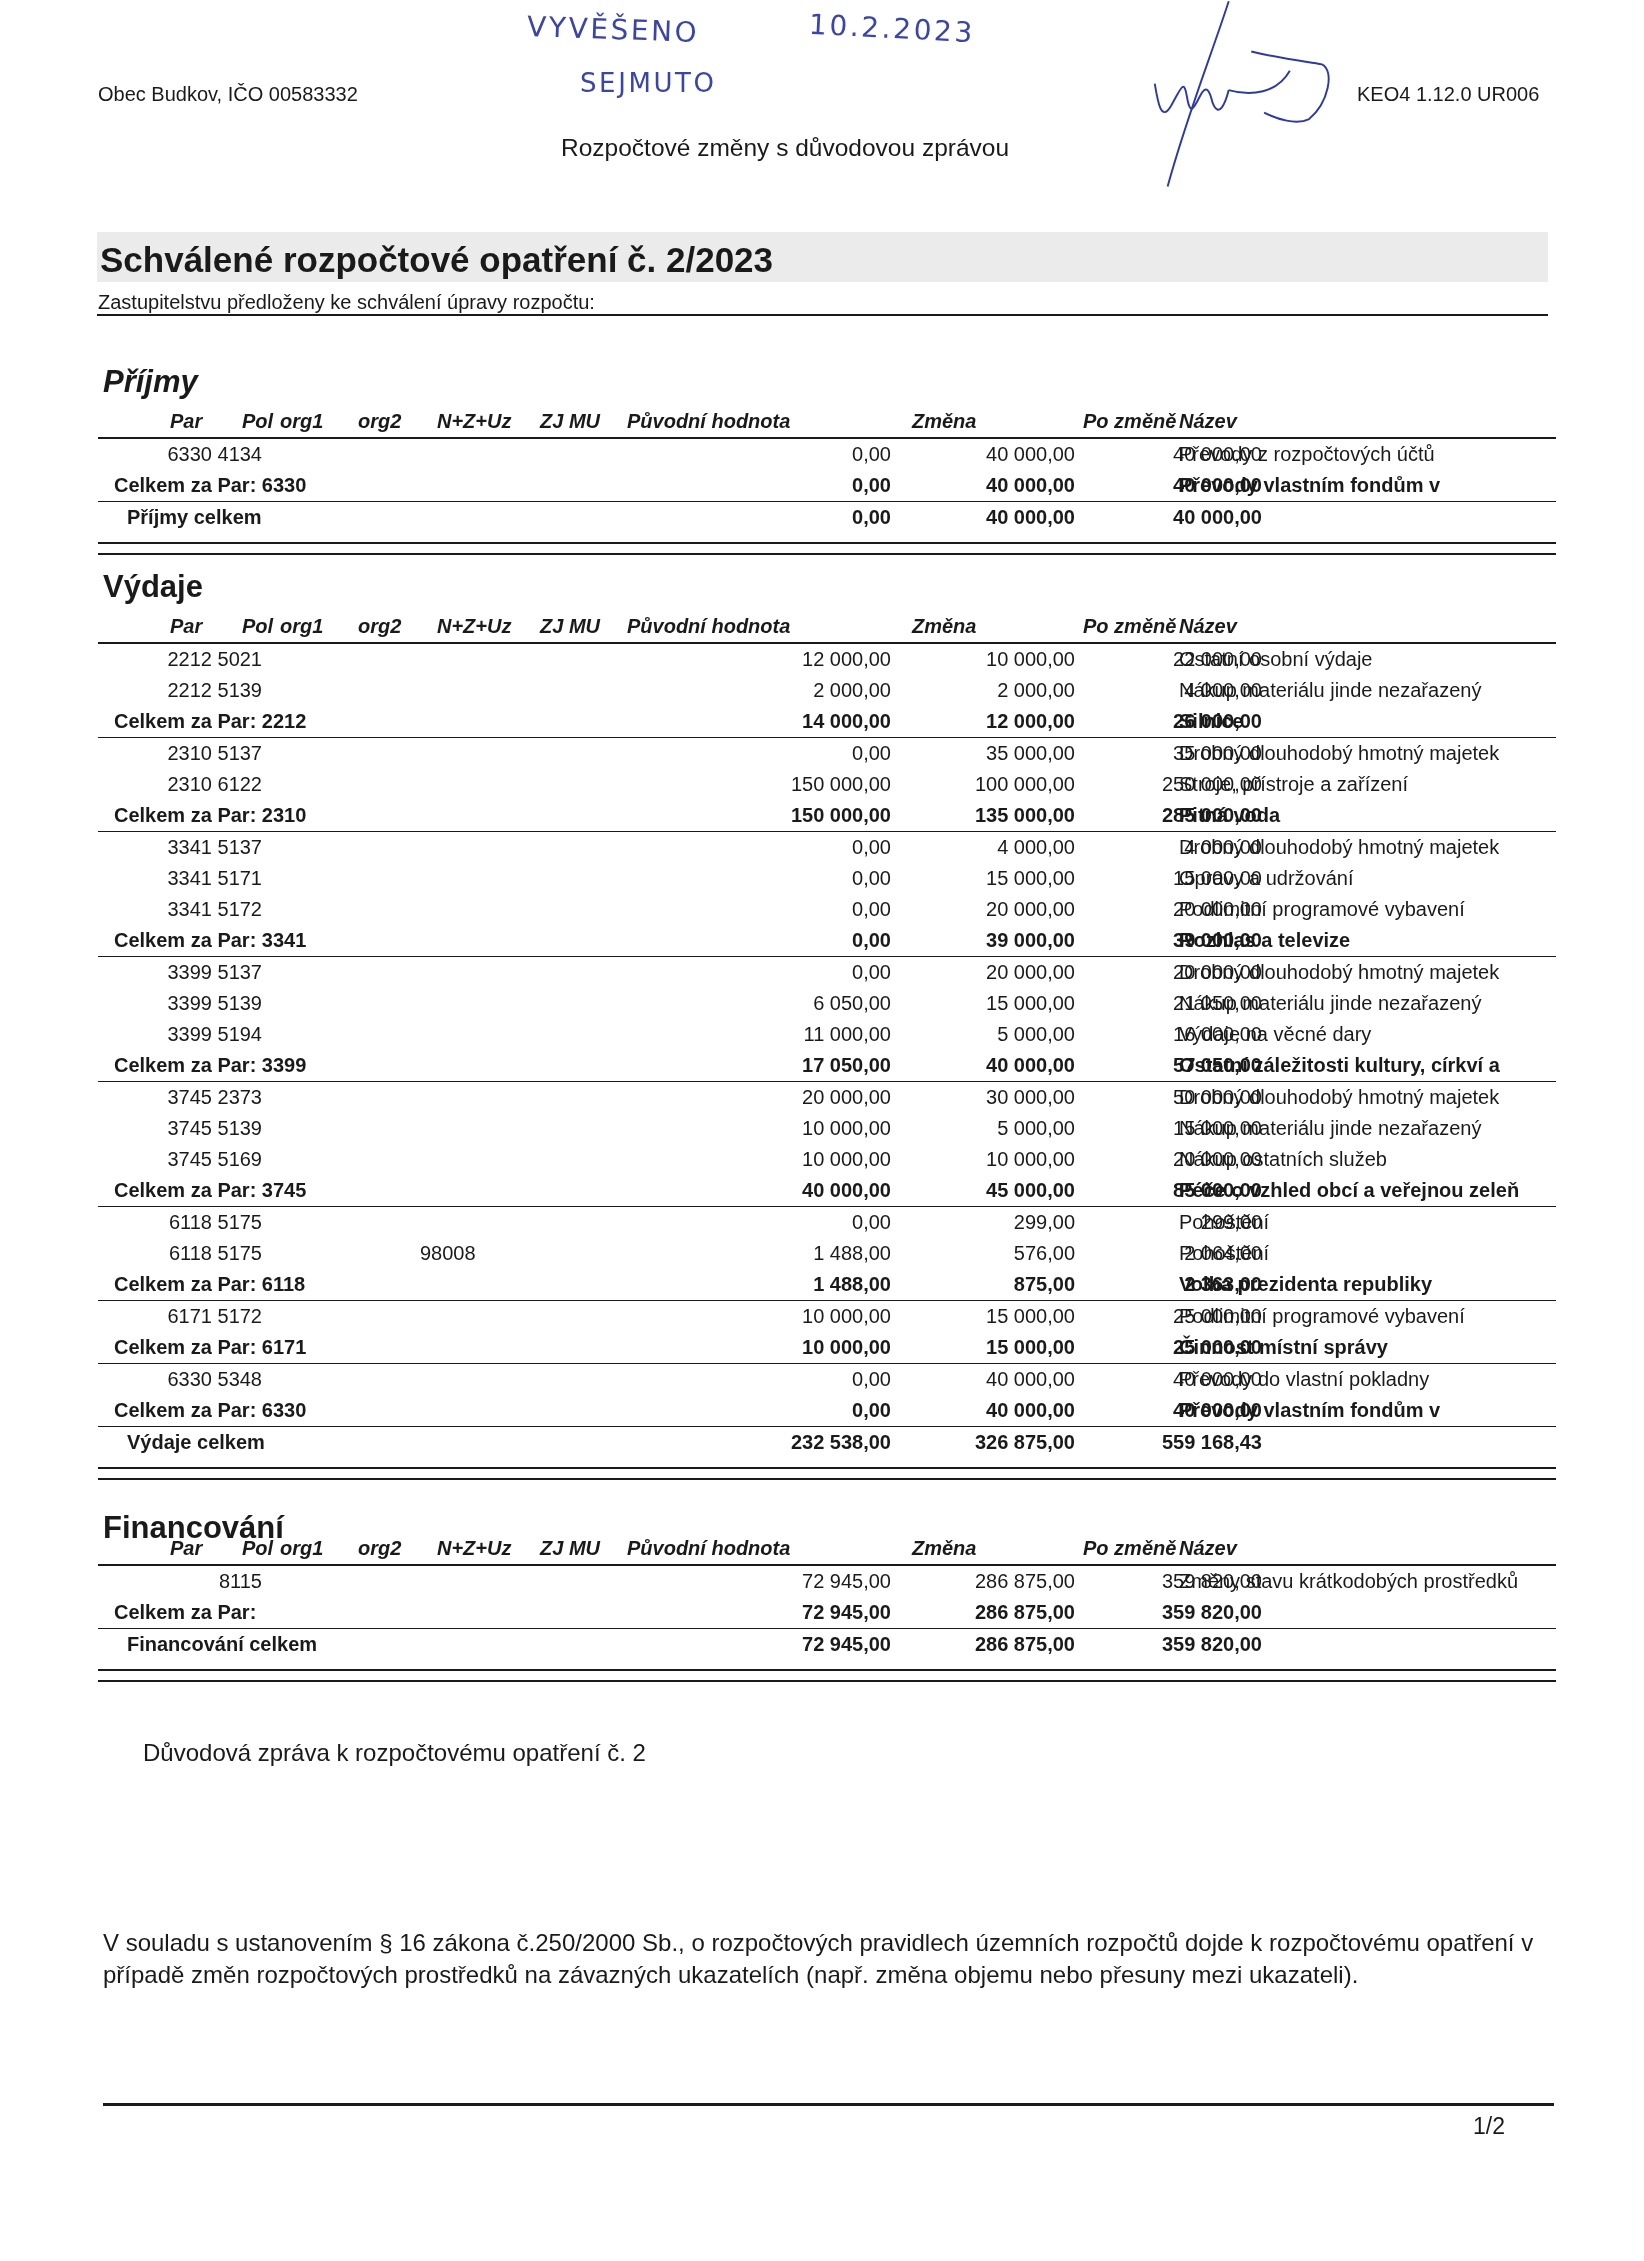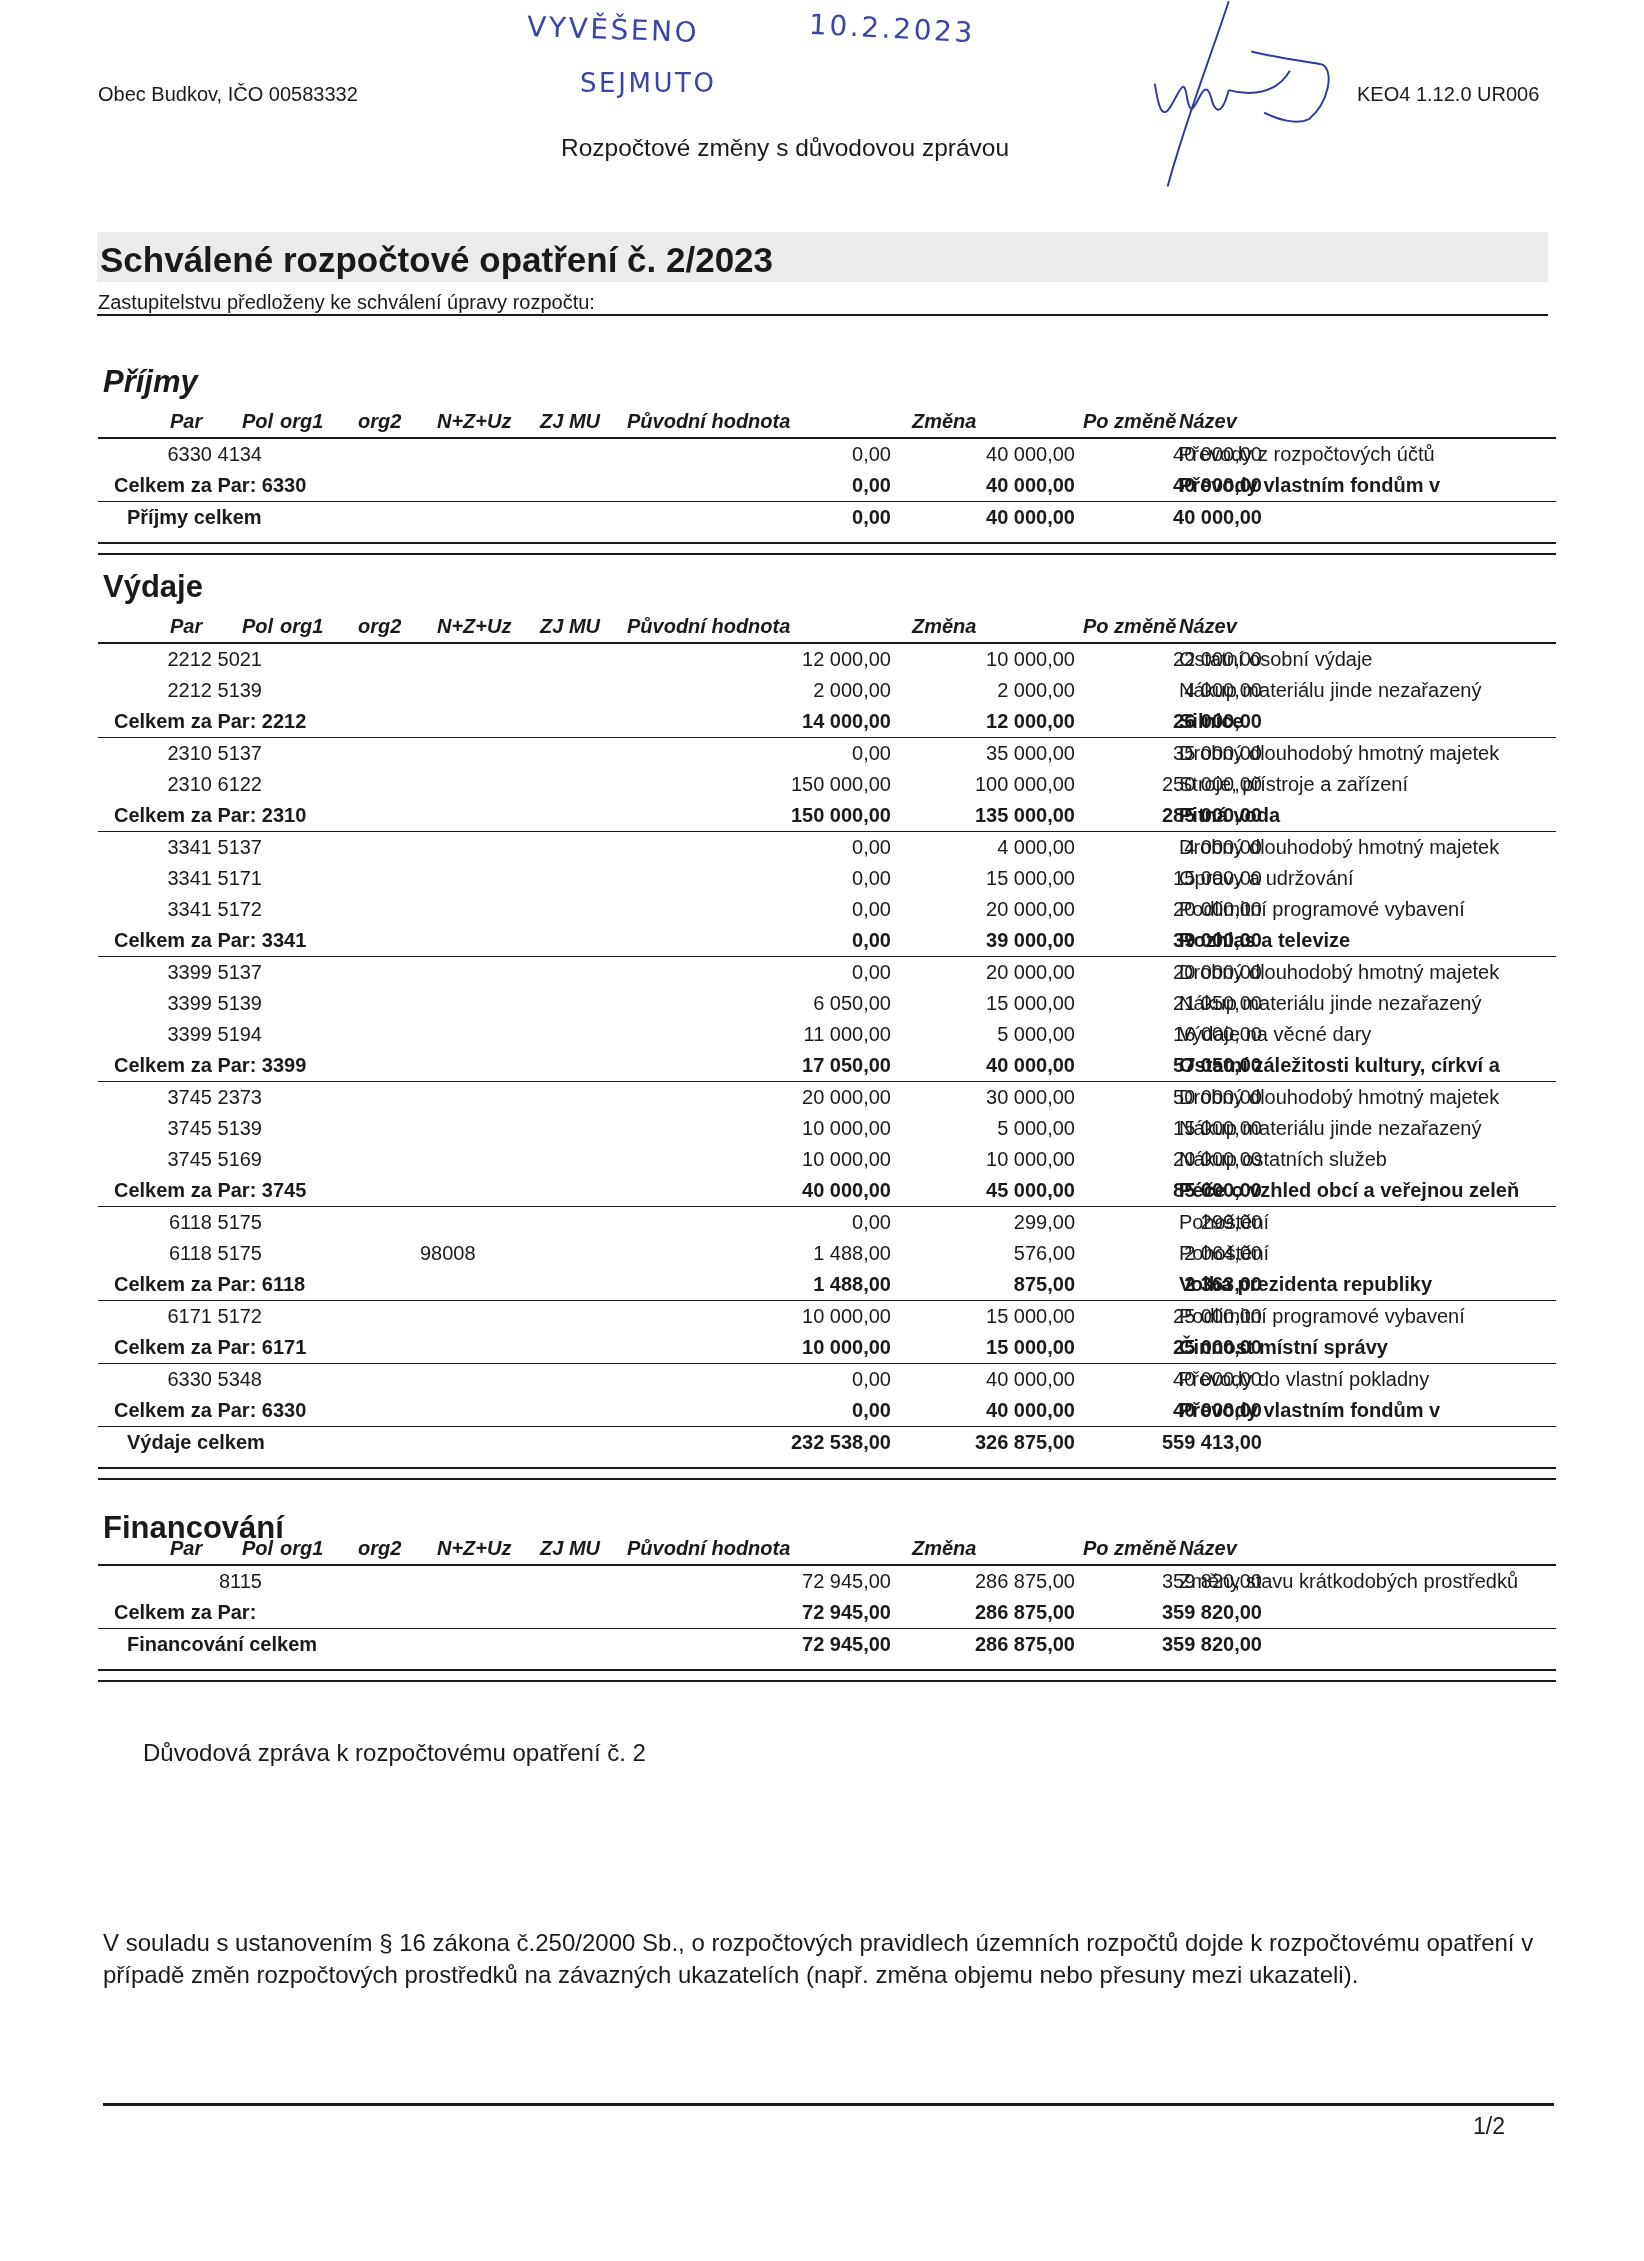--- a/index.html
+++ b/index.html
@@ -307,21 +307,21 @@
       <span class="c-puv">0,00</span>
       <span class="c-zm">40 000,00</span>
       <span class="c-po">40 000,00</span>
       <span class="c-naz">Převody vlastním fondům v</span>
     </div>
     <div class="line"></div>
     <div class="trow bold">
       <span class="c-label2">Výdaje celkem</span>
       <span class="c-puv">232 538,00</span>
       <span class="c-zm">326 875,00</span>
-      <span class="c-po">559 413,00</span>
+      <span class="c-po">559 168,43</span>
     </div>
     <div class="dbl"></div>
   </div>
 
 <div class="abs section-h" style="top:1510px;">Financování</div>
 <div class="tbl" id="tbl-financovani" style="top:1533px;">
     <div class="trow thead">
       <span class="c-par-h">Par</span>
       <span class="c-pol-h">Pol</span>
       <span class="c-org1-h">org1</span>

